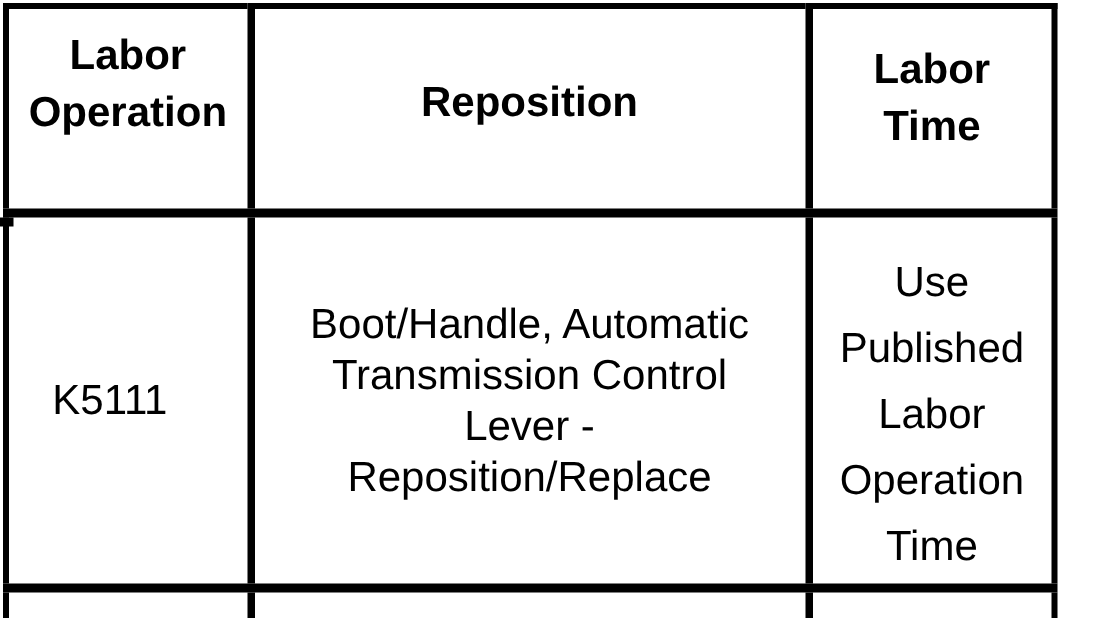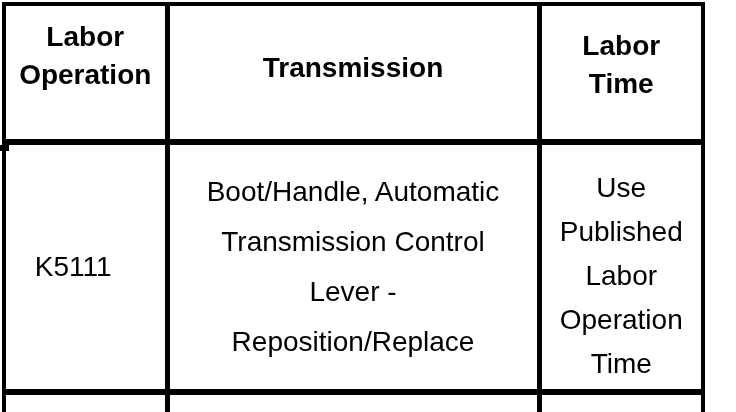--- a/index.html
+++ b/index.html
@@ -44,21 +44,21 @@
     line-height: 38px;
     white-space: pre-line;
   }
   .h1 { padding-bottom: 34px; }
   .h2 { padding-bottom: 10px; }
   .h3 { padding-bottom: 16px; }
 
   tr.main { height: 250px; }
   tr.main td { border-bottom-width: 6px; font-weight: normal; }
   .b1 { padding-right: 24px; }
-  .b2 { line-height: 50px; white-space: pre-line; }
+  .b2 { line-height: 34px; white-space: pre-line; }
   .b3 { line-height: 44px; white-space: pre-line; padding-top: 18px; }
 
   
   tr.stub td { height: 30px; border-top: none; border-bottom: none; }
 
   
   .tick {
     position: absolute;
     left: 0;
     top: 145px;
@@ -75,21 +75,21 @@
   <table class="labor-table">
     <colgroup>
       <col class="c1">
       <col class="c2">
       <col class="c3">
     </colgroup>
     <thead>
       <tr>
         <th class="h1">Labor
 Operation</th>
-        <th class="h2">Transmission</th>
+        <th class="h2">Reposition</th>
         <th class="h3">Labor
 Time</th>
       </tr>
     </thead>
     <tbody>
       <tr class="main">
         <td class="b1">K5111</td>
         <td class="b2">Boot/Handle, Automatic
 Transmission Control
 Lever -

